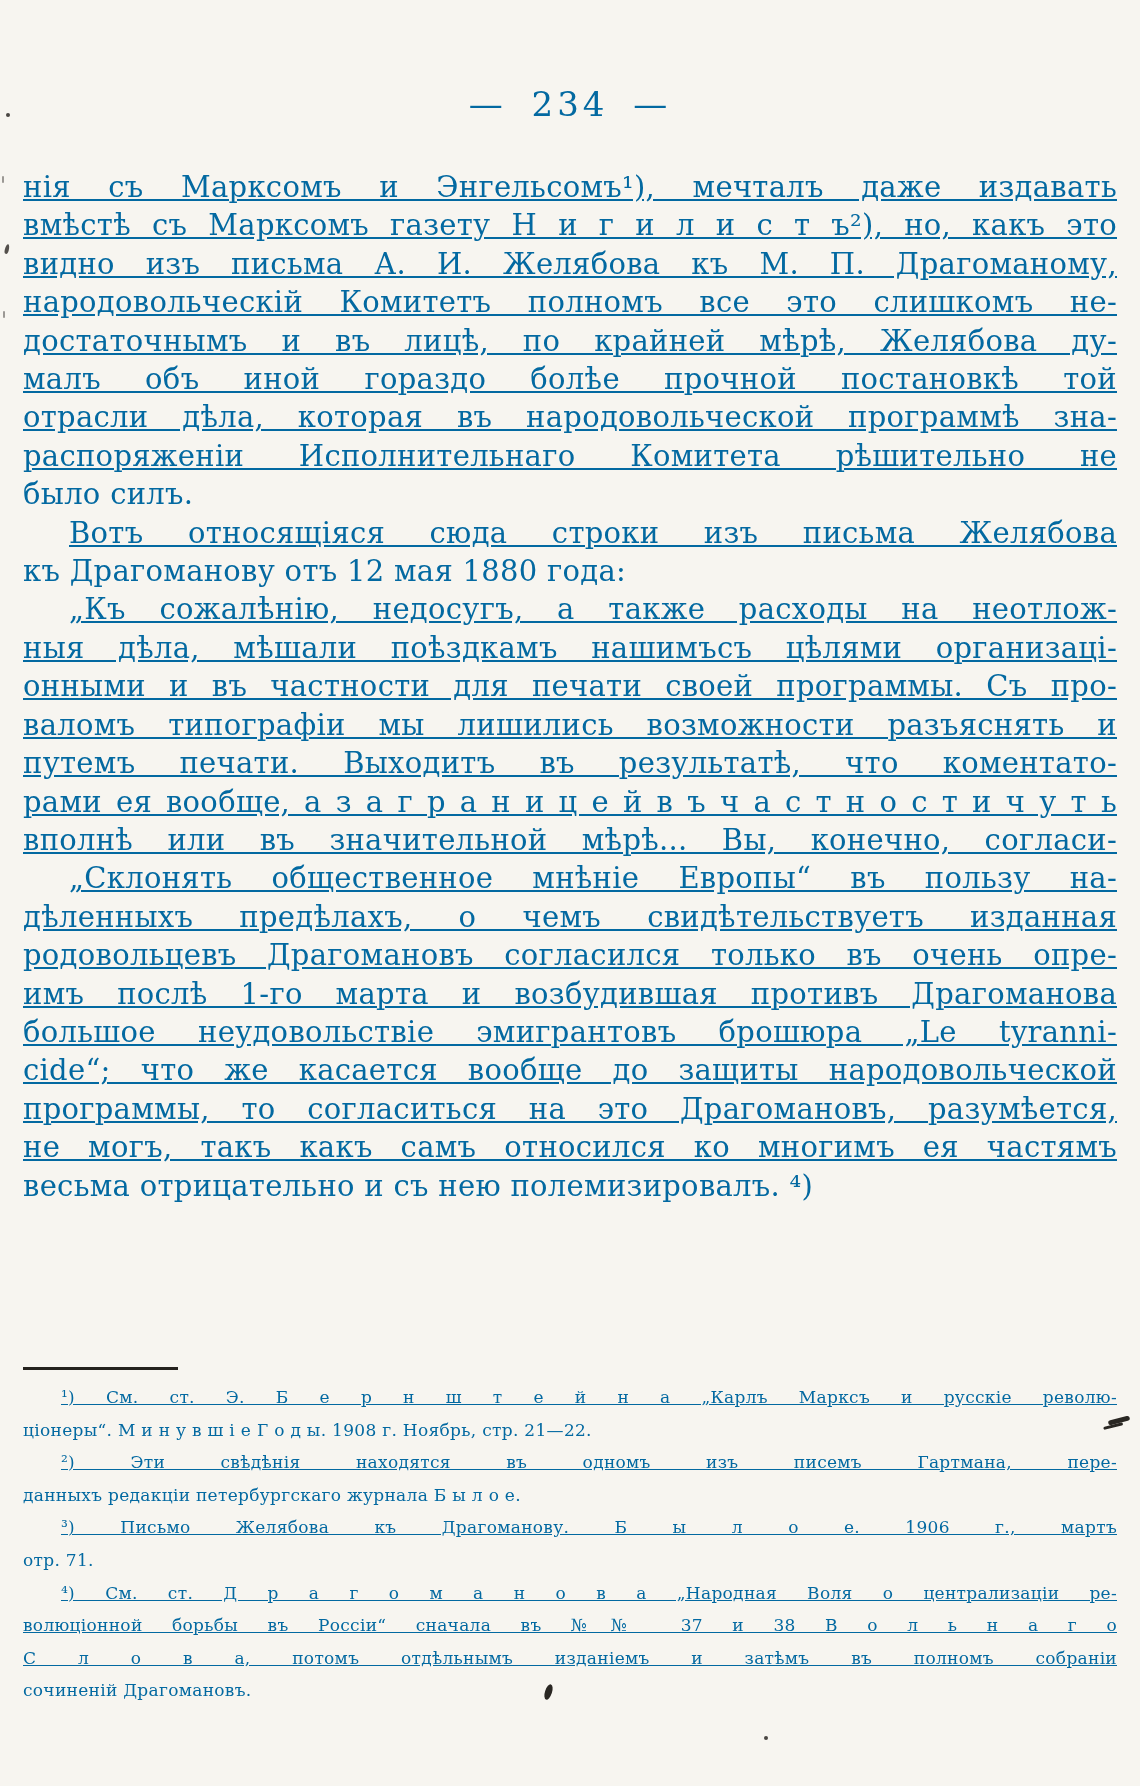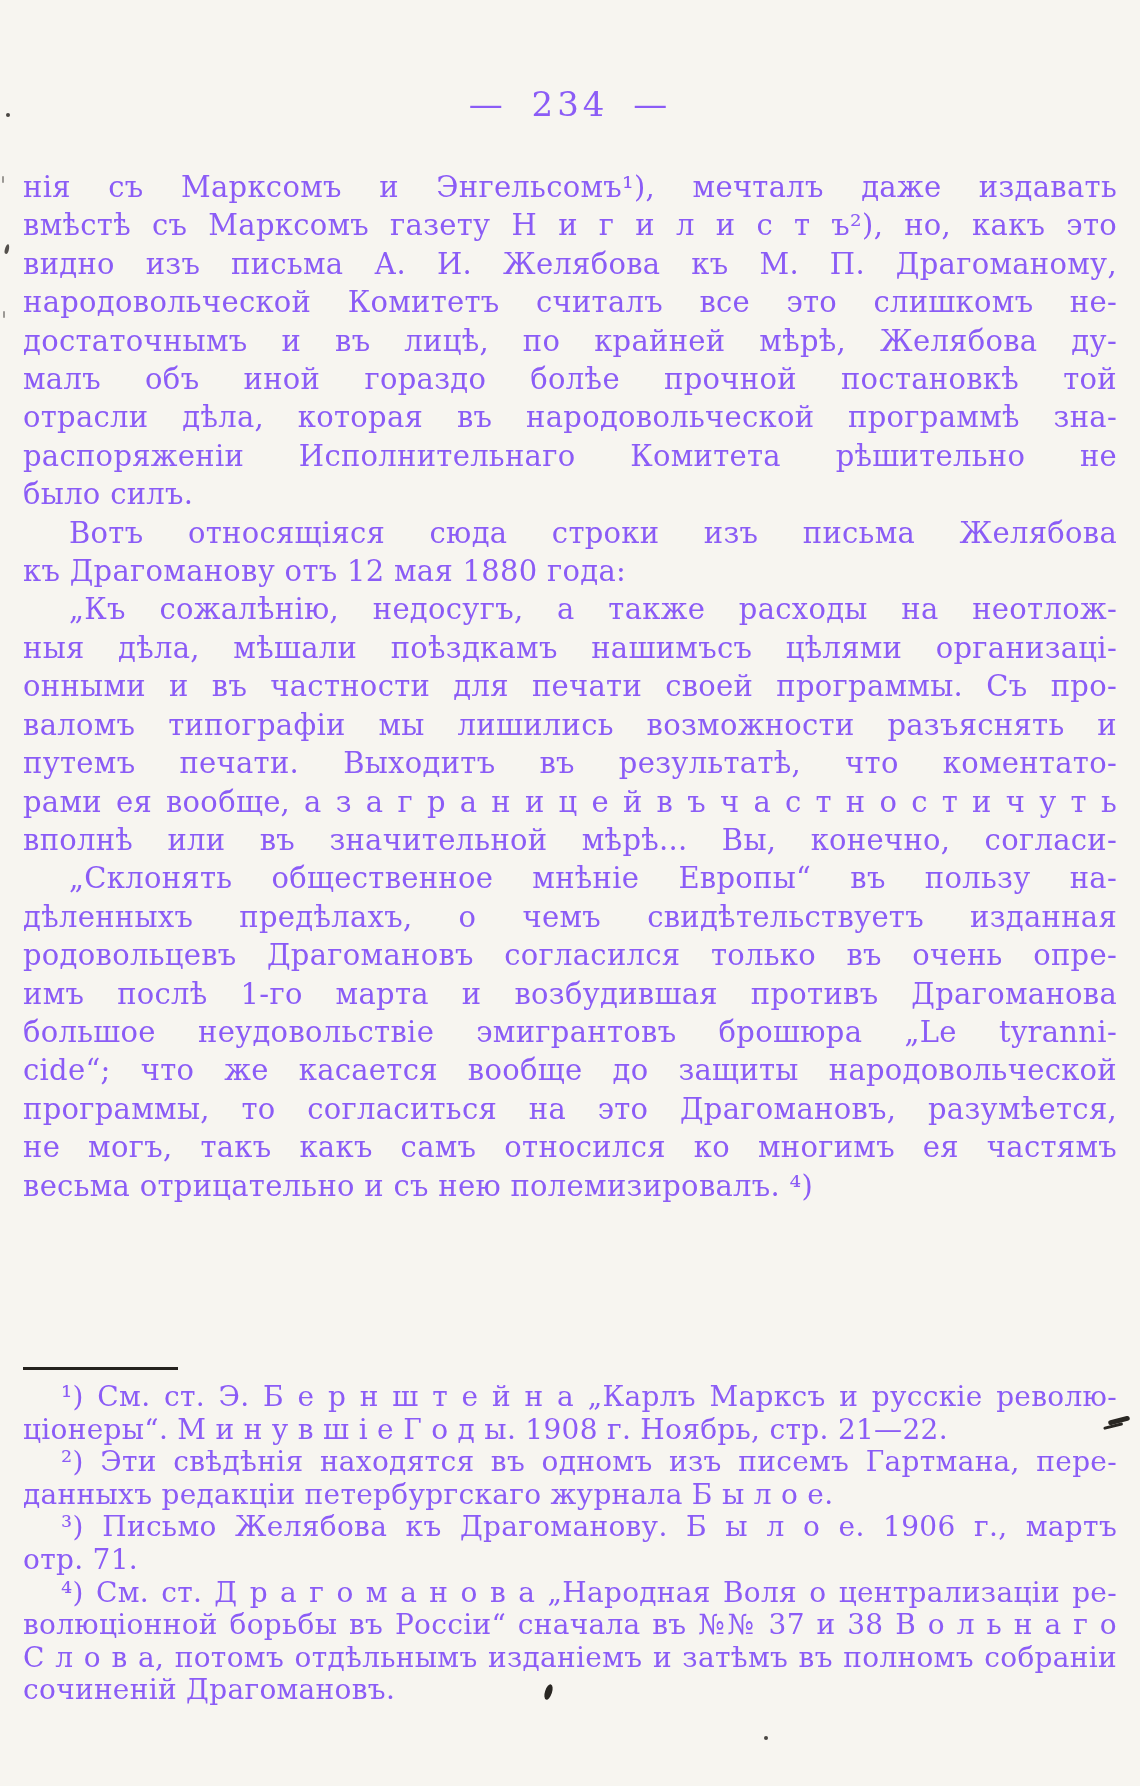--- a/index.html
+++ b/index.html
@@ -5,21 +5,21 @@
   html, body {
     margin: 0;
     padding: 0;
     background: #f7f5f0;
   }
   .page {
     position: relative;
     width: 1140px;
     height: 1786px;
     background: #f7f5f0;
-    color: #8b5cf6;
+    color: #0369a1;
     font-family: "DejaVu Serif", "Liberation Serif", serif;
     overflow: hidden;
   }
   .page-number {
     position: absolute;
     top: 84px;
     left: 0;
     width: 100%;
     text-align: center;
     font-size: 34px;
@@ -34,20 +34,21 @@
   }
   .main-text .line {
     font-size: 29px;
     line-height: 38.4px;
     letter-spacing: 0.3px;
     white-space: normal;
   }
   .line.j {
     text-align: justify;
     text-align-last: justify;
+    text-decoration: underline;
   }
   .line.last {
     text-align: left;
   }
   .line.first {
     text-indent: 46px;
   }
   .footnote-rule {
     position: absolute;
     top: 1367px;
@@ -56,21 +57,21 @@
     height: 3px;
     background: #25221e;
   }
   .footnotes {
     position: absolute;
     top: 1381px;
     left: 23px;
     width: 1094px;
   }
   .footnotes .line {
-    font-size: 28px;
+    font-size: 17px;
     line-height: 32.6px;
     letter-spacing: 0.3px;
   }
   .footnotes .line.first {
     text-indent: 38px;
   }
   
   .art { position: absolute; background: #2a2723; }
   .art.dot   { width: 4px;  height: 4px;  border-radius: 50%; opacity: .85; }
   .art.speck { width: 2px;  height: 7px;  border-radius: 2px; opacity: .45; }
@@ -86,21 +87,21 @@
 <body>
 
 <div class="page">
   <div class="page-number">— 234 —</div>
 
   <div class="main-text" id="main-text">
       <div>
         <div class="line j">нія съ Марксомъ и Энгельсомъ¹), мечталъ даже издавать</div>
         <div class="line j">вмѣстѣ съ Марксомъ газету Н и г и л и с т ъ²), но, какъ это</div>
         <div class="line j">видно изъ письма А. И. Желябова къ М. П. Драгоманому,</div>
-        <div class="line j">народовольческой Комитетъ считалъ все это слишкомъ не-</div>
+        <div class="line j">народовольческій Комитетъ полномъ все это слишкомъ не-</div>
         <div class="line j">достаточнымъ и въ лицѣ, по крайней мѣрѣ, Желябова ду-</div>
         <div class="line j">малъ объ иной гораздо болѣе прочной постановкѣ той</div>
         <div class="line j">отрасли дѣла, которая въ народовольческой программѣ зна-</div>
         <div class="line j">распоряженіи Исполнительнаго Комитета рѣшительно не</div>
         <div class="line last">было силъ.</div>
       </div>
       <div>
         <div class="line j first">Вотъ относящіяся сюда строки изъ письма Желябова</div>
         <div class="line last">къ Драгоманову отъ 12 мая 1880 года:</div>
       </div>

